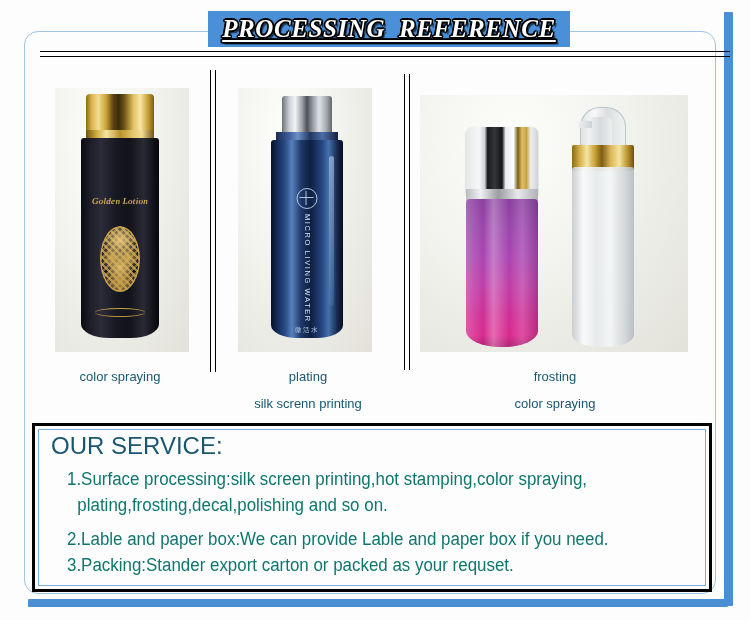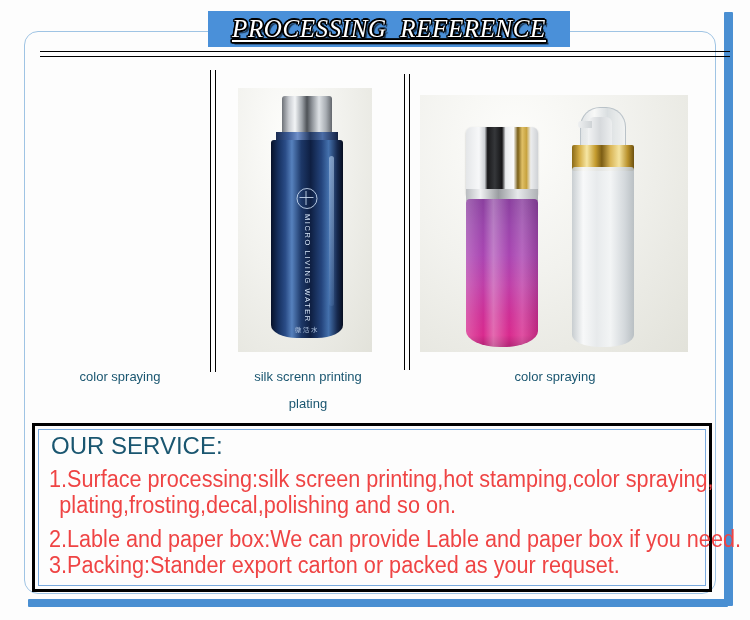--- a/index.html
+++ b/index.html
@@ -51,21 +51,21 @@
     position: absolute;
     left: 208px; top: 11px;
     width: 362px; height: 36px;
     background: #4a90d9;
     display: flex;
     align-items: center;
     justify-content: center;
   }
   .banner-title {
     font-family: "Liberation Serif", serif;
-    font-weight: normal;
+    font-weight: bold;
     font-style: italic;
     font-size: 25px;
     letter-spacing: 0.6px;
     color: #ffffff;
     text-decoration: underline;
     text-underline-offset: 3px;
     text-decoration-thickness: 2px;
     text-shadow:
       -1.4px -1.4px 0 #000, 1.4px -1.4px 0 #000,
       -1.4px  1.4px 0 #000, 1.4px  1.4px 0 #000,
@@ -378,25 +378,25 @@
   }
   .service-title {
     position: absolute;
     left: 16px; top: 6px;
     font-size: 24px;
     color: #1a5670;
     font-family: "Liberation Sans", sans-serif;
   }
   .service-lines {
     position: absolute;
-    left: 14px; top: 40px;
+    left: 32px; top: 40px;
     right: 10px;
-    color: #ef4444;
+    color: #0f766e;
     font-family: "Liberation Sans Narrow", "Liberation Sans", sans-serif;
-    font-size: 23px;
+    font-size: 18px;
     font-stretch: condensed;
   }
   .sline {
     line-height: 26px;
     white-space: nowrap;
     transform: scaleX(0.94);
     transform-origin: left center;
   }
   .sline.indent { padding-left: 11px; }
   .sline.gap { margin-top: 8px; }
@@ -411,20 +411,30 @@
   <div class="blue-bar-bottom"></div>
 
   <div class="banner">
     <span class="banner-title">PROCESSING  REFERENCE</span>
   </div>
 
   <div class="hrule"></div>
   <div class="vdivider d1"></div>
   <div class="vdivider d2"></div>
 
+  <div class="product prod1">
+    <div class="photo-bg"></div>
+    <div class="b1-cap"></div>
+    <div class="b1-cap-ring"></div>
+    <div class="b1-body">
+      <div class="b1-script">Golden Lotion</div>
+      <div class="b1-orn"></div>
+      <div class="b1-line"></div>
+    </div>
+  </div>
 
   <div class="product prod2">
     <div class="photo-bg"></div>
     <div class="b2-cap"></div>
     <div class="b2-neck"></div>
     <div class="b2-body">
       <div class="b2-logo"></div>
       <div class="b2-vtext">MICRO LIVING WATER</div>
       <div class="b2-cn">微活水</div>
     </div>
@@ -438,24 +448,25 @@
     <div class="b3-frost-cap"></div>
     <div class="b3-pump"></div>
     <div class="b3-gold-collar"></div>
     <div class="b3-frost-body"></div>
   </div>
 
   <div class="caption cap1">
     <div>color spraying</div>
   </div>
   <div class="caption cap2">
+    <div>plating</div>
     <div>silk screnn printing</div>
-    <div>plating</div>
   </div>
   <div class="caption cap3">
+    <div>frosting</div>
     <div>color spraying</div>
   </div>
 
   <div class="service-box">
     <div class="service-box-inner"></div>
     <div class="service-title">OUR SERVICE:</div>
     <div class="service-lines">
       <div class="sline">1.Surface processing:silk screen printing,hot stamping,color spraying,</div>
       <div class="sline indent">plating,frosting,decal,polishing and so on.</div>
       <div class="sline gap">2.Lable and paper box:We can provide Lable and paper box if you need.</div>

